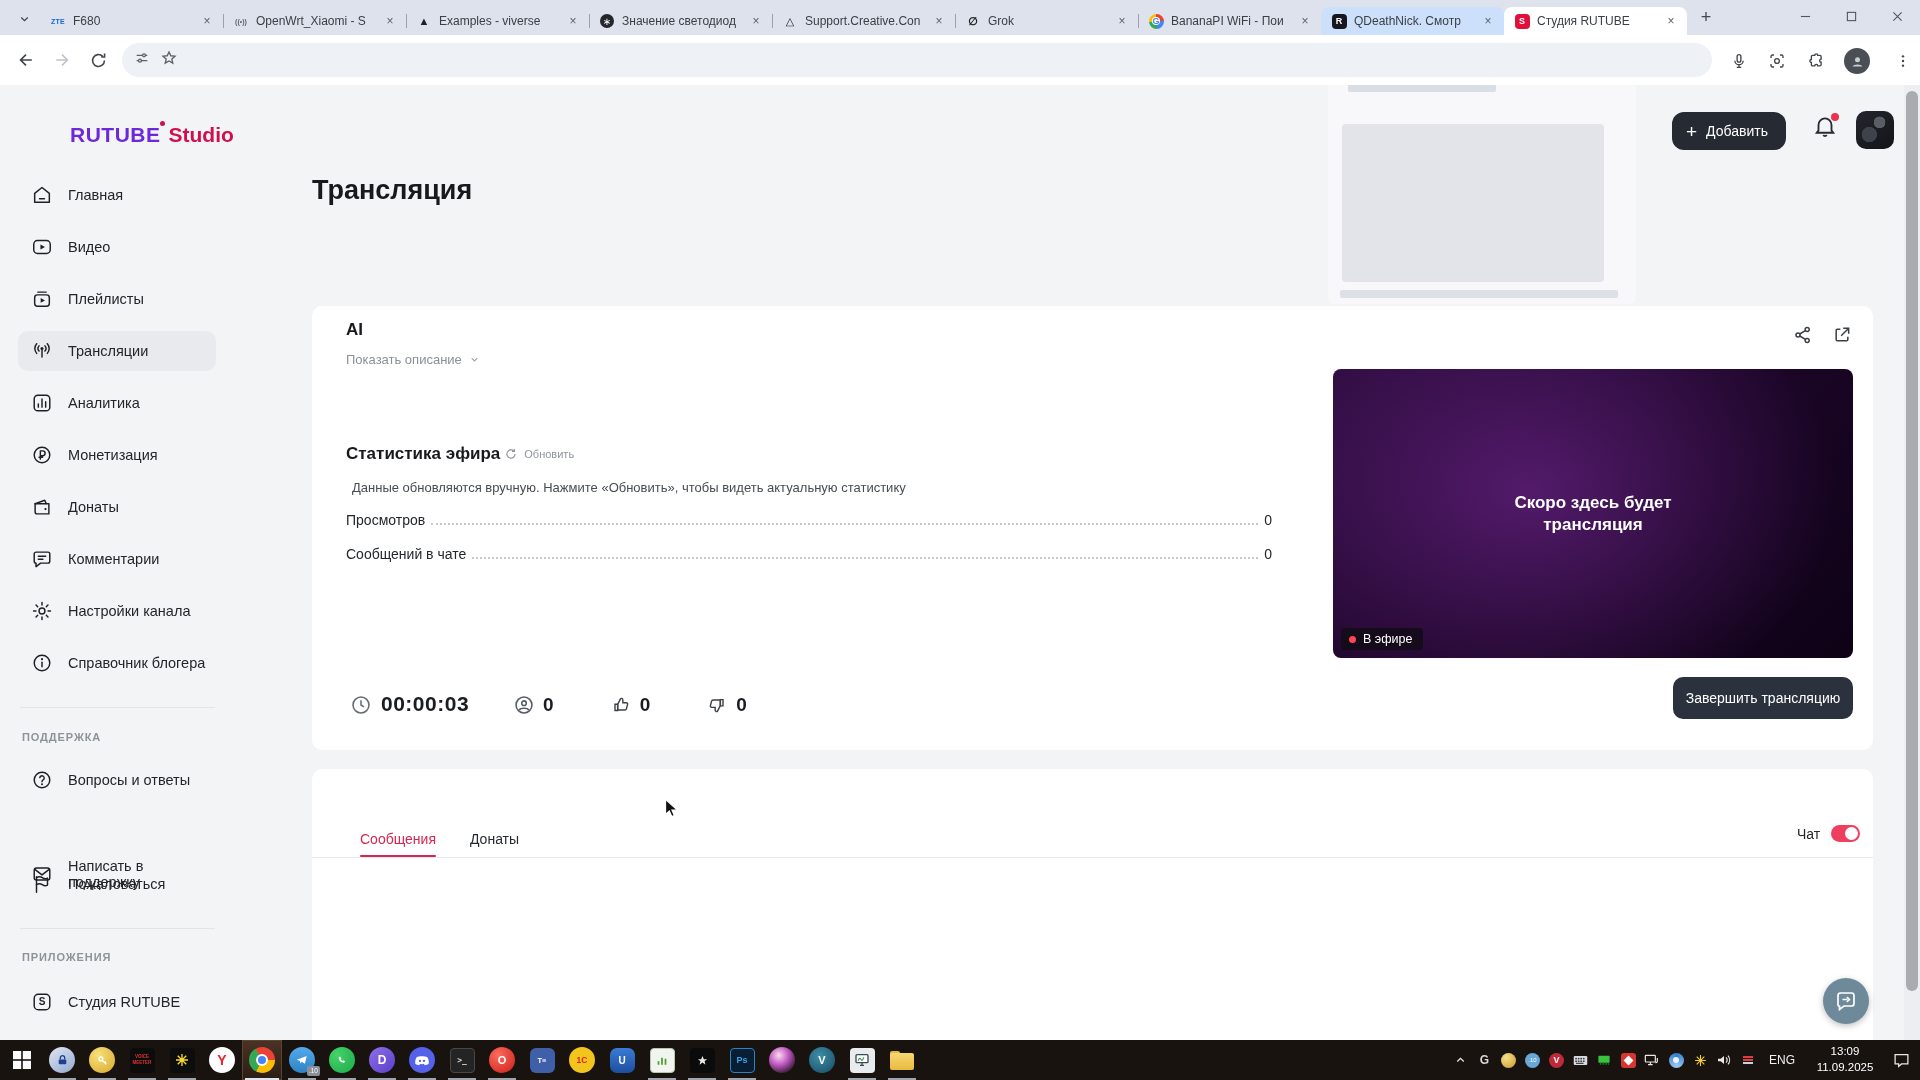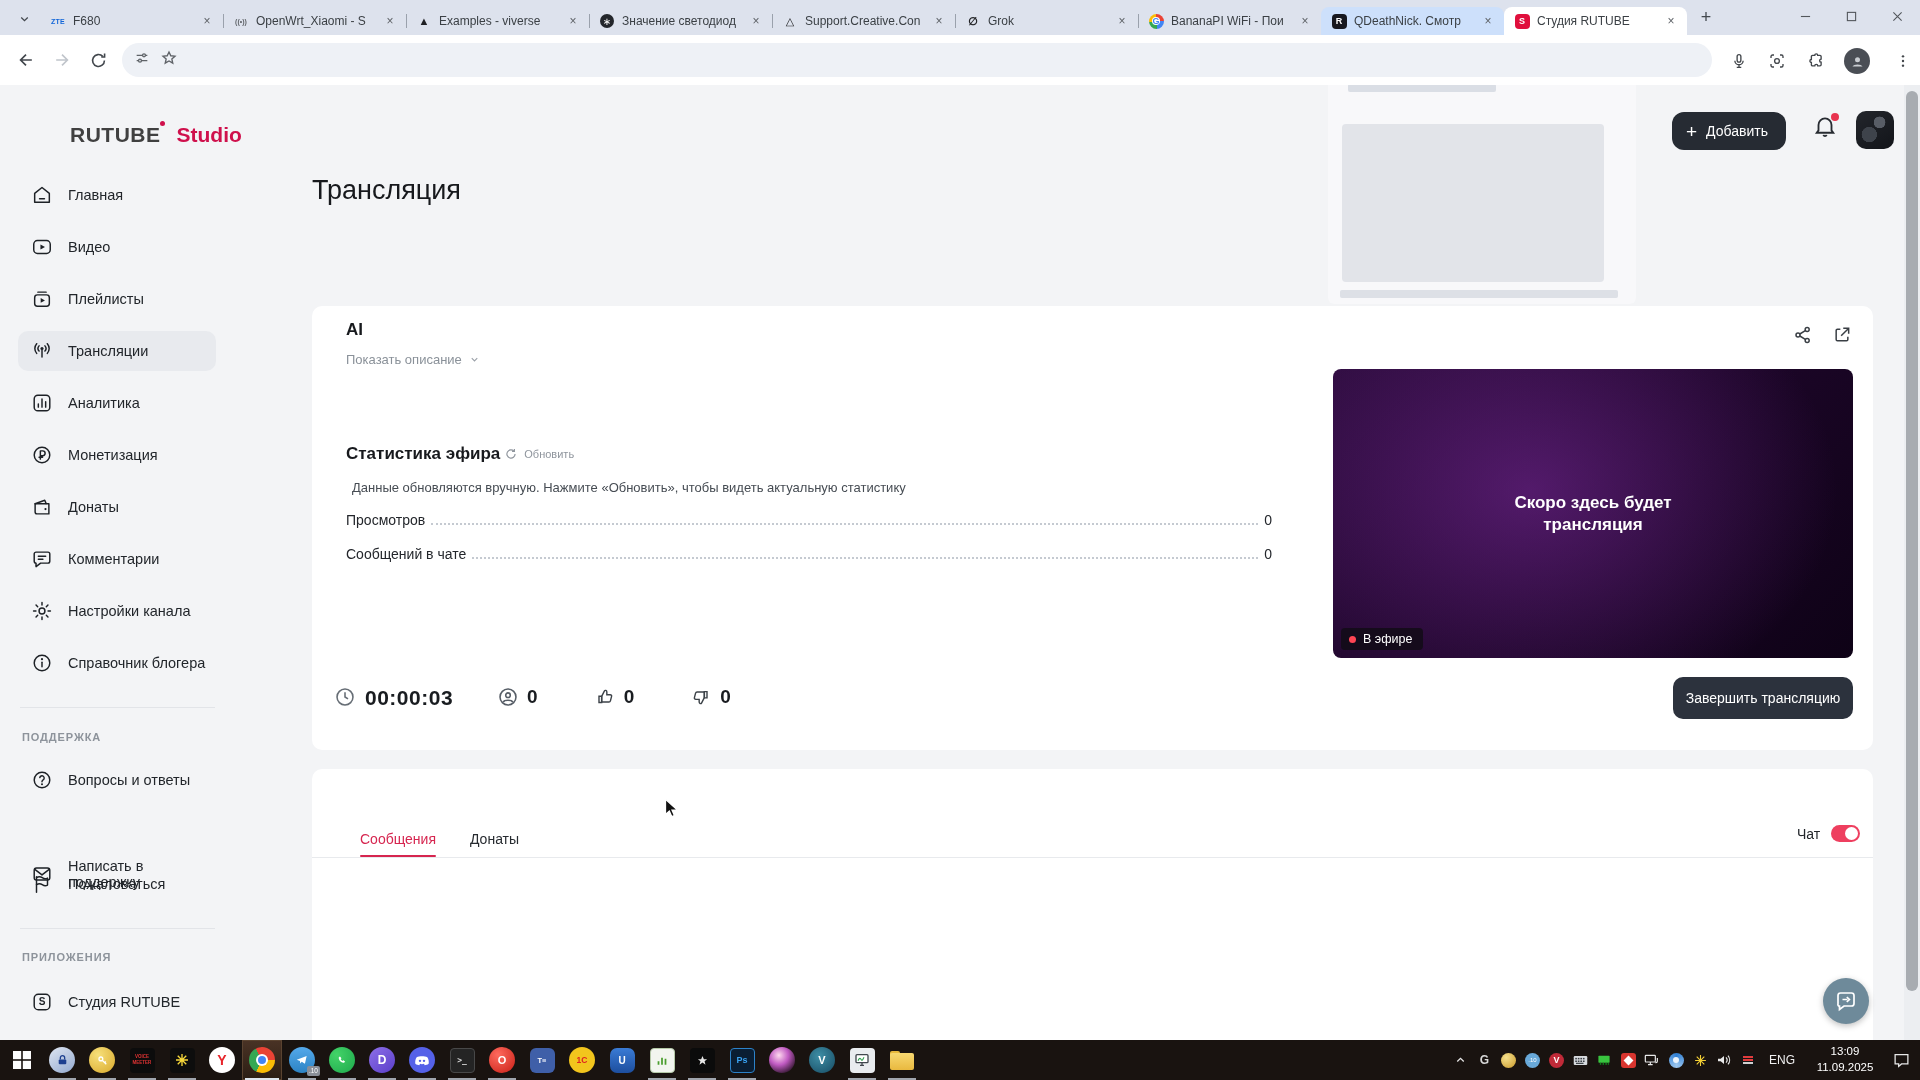--- a/index.html
+++ b/index.html
@@ -28,23 +28,23 @@
   .wctrl{position:absolute;top:0;right:0;height:32px;display:flex}
   .wctrl>div{width:46px;height:32px;display:flex;align-items:center;justify-content:center}
   .toolbar{position:absolute;top:35px;left:0;right:0;height:50px;background:#fff;box-shadow:0 1px 0 rgba(0,0,0,.07)}
   .navbtn{position:absolute;top:13px;width:24px;height:24px;display:flex;align-items:center;justify-content:center}
   .omnibox{position:absolute;left:122px;top:8px;width:1590px;height:34px;border-radius:17px;background:#eef1f6;display:flex;align-items:center;padding:0 12px;gap:10px}
   .url{flex:1;font-size:14px;color:#1e2227;white-space:nowrap;overflow:hidden}
   .tb-ic{position:absolute;top:13px;width:26px;height:26px;display:flex;align-items:center;justify-content:center}
 
   
   .logo{position:absolute;left:70px;top:38px;display:flex;align-items:baseline}
-  .logo .main{font-size:21px;font-weight:800;color:#404040;letter-spacing:.5px;position:relative}
+  .logo .main{font-size:21px;font-weight:800;color:#6d28d9;letter-spacing:.5px;position:relative}
   .logo .main::after{content:'';position:absolute;right:-4px;top:-2px;width:5px;height:5px;border-radius:50%;background:#cf104c}
-  .logo .sub{font-size:21px;font-weight:700;color:#cf104c;margin-left:16px}
+  .logo .sub{font-size:21px;font-weight:700;color:#cf104c;margin-left:8px}
   .add-btn{position:absolute;left:1672px;top:27px;height:38px;padding:0 18px 0 14px;border-radius:12px;background:#262b33;color:#fff;font-size:14px;display:flex;align-items:center;gap:9px}
   .add-btn .plus{font-size:19px;font-weight:400;line-height:1}
   .bell{position:absolute;left:1812px;top:28px;width:28px;height:30px}
   .bell .dot{position:absolute;right:1px;top:0;width:8px;height:8px;border-radius:50%;background:#e8344f}
   .avatar{position:absolute;left:1856px;top:26px;width:38px;height:38px;border-radius:10px;background:
     radial-gradient(circle at 62% 30%,#585d66 0 16%,transparent 17%),
     radial-gradient(circle at 35% 62%,#3e434b 0 22%,transparent 23%),
     linear-gradient(145deg,#23262c,#121419)}
 
   
@@ -55,36 +55,36 @@
   .side-item.active{background:#e8eaee}
   .side-item .si{width:22px;height:22px;color:#1d2126;flex:none}
   .side-item .lbl{font-size:14.5px}
   .si svg{stroke:currentColor;fill:none;stroke-width:1.6;stroke-linecap:round;stroke-linejoin:round}
   .si .f{fill:currentColor;stroke:none}
   .si .t{font-family:"Liberation Sans",sans-serif;font-weight:bold;font-size:11px;fill:currentColor;stroke:none;text-anchor:middle}
   .side-head{position:absolute;left:22px;font-size:11px;font-weight:700;letter-spacing:.9px;color:#8d939b}
   .side-div{position:absolute;left:20px;width:195px;height:1px;background:#e2e4e8}
 
   
-  .h1{position:absolute;left:312px;top:90px;font-size:27px;font-weight:400;color:#17191d}
+  .h1{position:absolute;left:312px;top:90px;font-size:27px;font-weight:700;color:#17191d}
   .card{position:absolute;left:312px;width:1561px;background:#fff;border-radius:10px}
   .tabs-card{top:160px;height:46px;display:flex;align-items:stretch;padding-left:31px;gap:34px}
   .m-tab{display:flex;align-items:center;font-size:14px;color:#5d646c;position:relative}
   .m-tab.active{color:#cf1348;font-weight:500}
   .m-tab.active::after{content:'';position:absolute;left:0;right:0;bottom:5px;height:3px;border-radius:2px;background:#cf1348}
   .main-card{top:221px;height:444px}
   .stream-title{position:absolute;left:34px;top:14px;font-size:17px;font-weight:700;color:#17191d}
   .show-desc{position:absolute;left:34px;top:46px;display:flex;align-items:center;gap:7px;font-size:13px;color:#8a9199}
   .stats-head{position:absolute;left:34px;top:138px;display:flex;align-items:center;gap:4px}
   .stats-title{font-size:17px;font-weight:700;color:#17191d}
   .refresh{display:flex;align-items:center;gap:6px;font-size:11px;color:#8f959d}
   .stats-note{position:absolute;left:40px;top:174px;font-size:13px;color:#464c53}
   .srow{position:absolute;left:34px;width:926px;display:flex;align-items:baseline;font-size:14px;color:#23262b}
   .srow .dots{flex:1;border-bottom:2px dotted #c5cad1;margin:0 6px 3px}
-  .counters{position:absolute;left:22px;top:380px;display:flex;align-items:flex-start;height:30px}
+  .counters{position:absolute;left:38px;top:380px;display:flex;align-items:flex-end;height:30px}
   .cnt-num{font-size:19px;font-weight:700;color:#191c20;margin-left:8px}
   .cnt-time{font-size:21px;font-weight:700;color:#191c20;margin-left:9px;letter-spacing:.5px}
   .cicon{width:22px;height:22px;display:flex;align-items:center;justify-content:center}
 
   .player{position:absolute;left:1021px;top:63px;width:520px;height:289px;border-radius:8px;overflow:hidden;display:flex;align-items:center;justify-content:center;background:
     radial-gradient(95% 130% at 38% 42%,rgba(125,42,158,.55),rgba(45,10,60,0) 62%),
     linear-gradient(135deg,#2a0b3a 0%,#1d0629 48%,#0e0216 100%)}
   .player-text{width:230px;text-align:center;font-size:17px;font-weight:700;color:#fff;line-height:1.25}
   .live-badge{position:absolute;left:8px;bottom:8px;display:flex;align-items:center;gap:7px;background:rgba(16,11,19,.78);border-radius:4px;padding:4px 11px 4px 8px;color:#fff;font-size:12.5px}
   .live-badge .dot{width:7px;height:7px;border-radius:50%;background:#ff4554}

